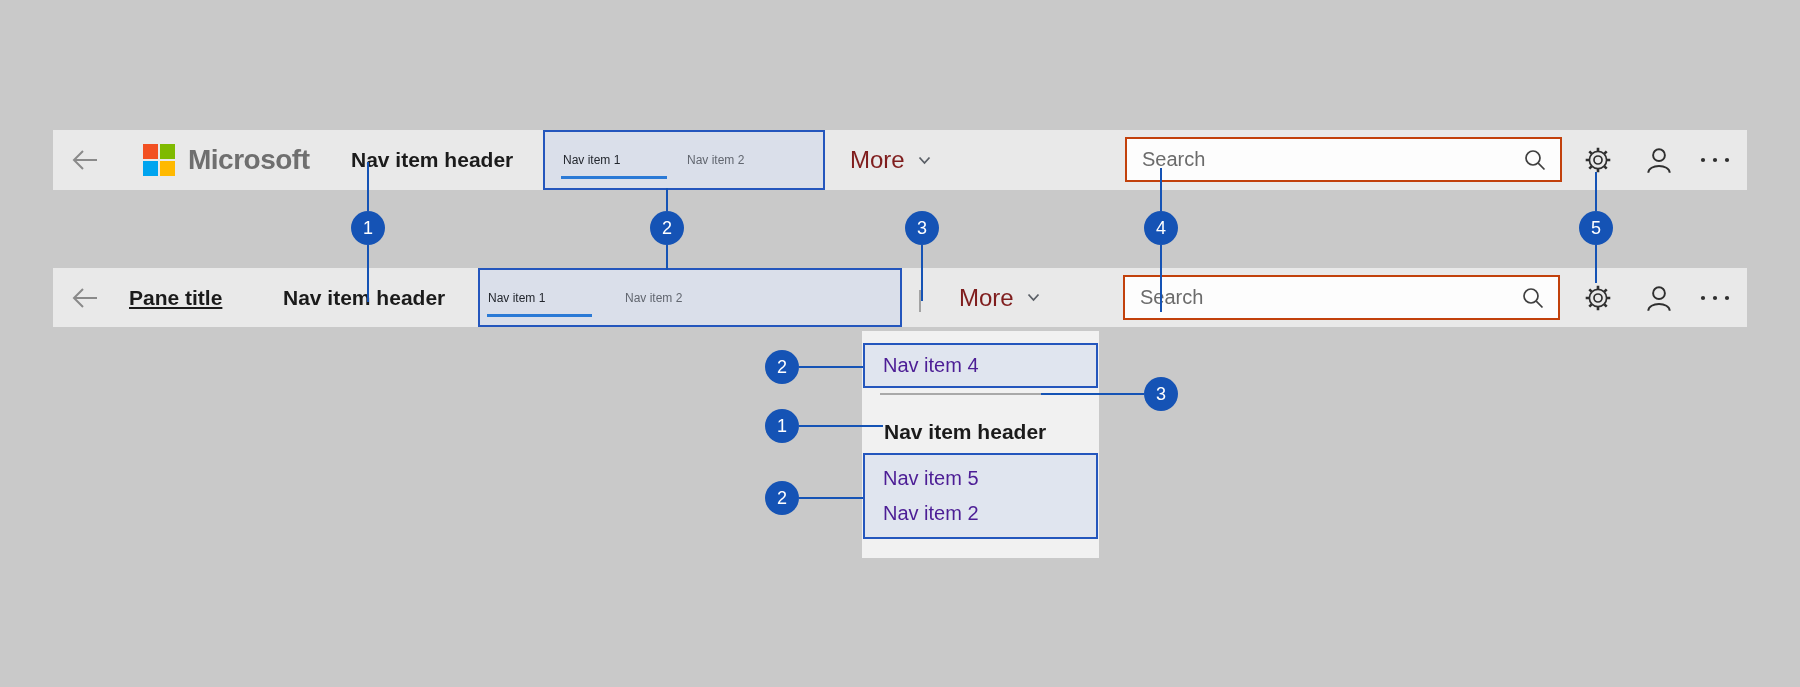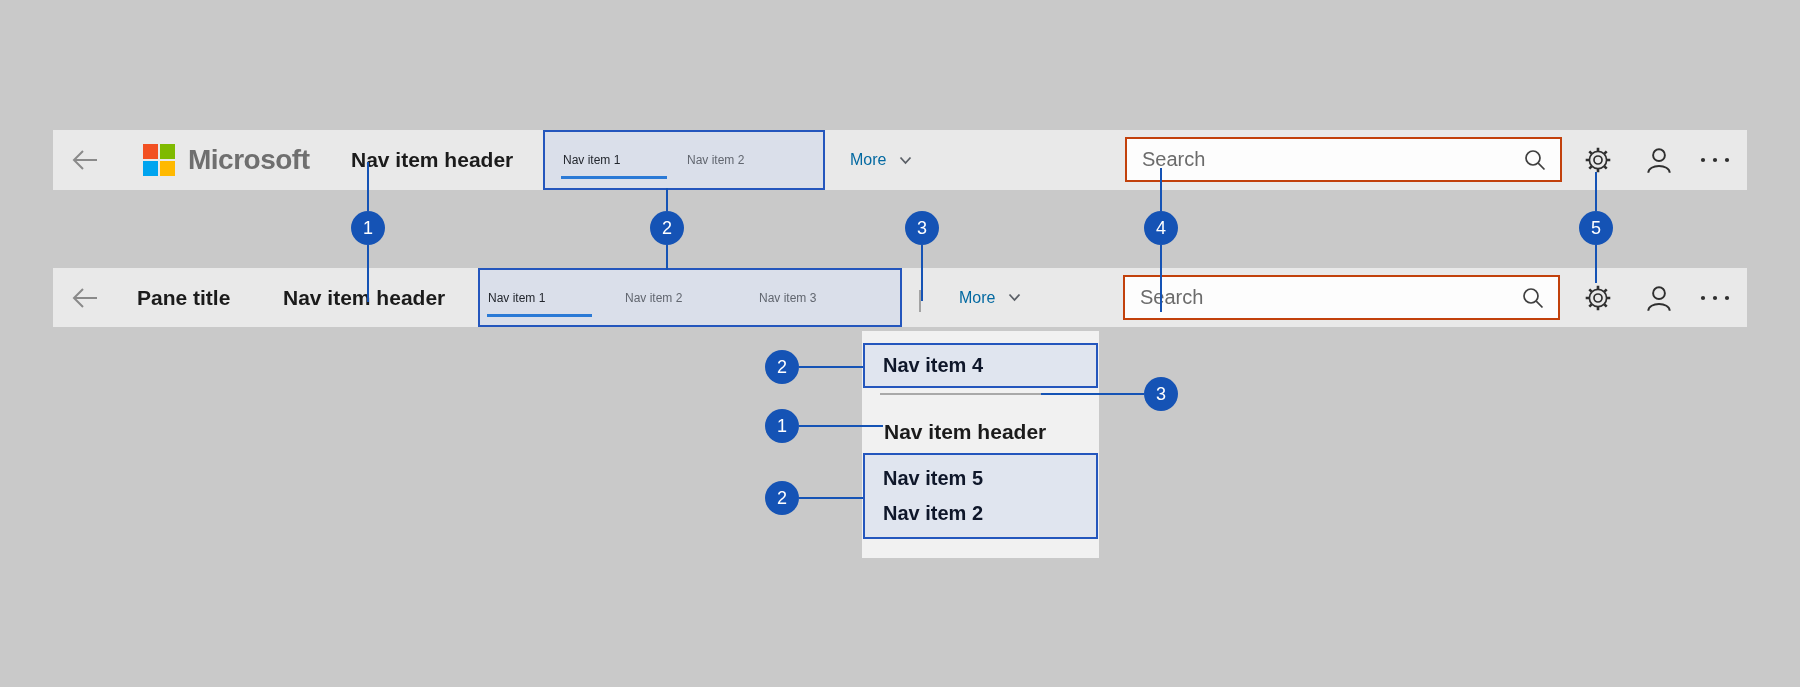--- a/index.html
+++ b/index.html
@@ -12,21 +12,21 @@
   .bar-pane{top:268px;height:59px;}
   .el{position:absolute;top:0;height:100%;display:flex;align-items:center;}
   .icon-btn{position:absolute;top:0;height:100%;width:44px;display:flex;
             align-items:center;justify-content:center;cursor:pointer;}
 
   .bold-head{font-size:21px;font-weight:700;color:#1b1b1b;white-space:nowrap;}
   .nav-label{font-size:12px;white-space:nowrap;cursor:pointer;}
   .nav-selected{color:#23272e;}
   .nav-dim{color:#61666f;}
   .more-wrap{display:flex;align-items:center;gap:13px;cursor:pointer;}
-  .more-label{font-size:16px;color:#0369a1;white-space:nowrap;}
+  .more-label{font-size:24px;color:#7f1d1d;white-space:nowrap;}
 
   .logo{display:flex;align-items:center;gap:13px;cursor:pointer;}
   .logo-squares{display:grid;grid-template-columns:15px 15px;grid-template-rows:15px 15px;gap:2px;}
   .logo-squares i{display:block;}
   .logo-text{font-size:28px;font-weight:600;color:#6f6f6f;letter-spacing:-0.5px;}
 
   
   .anno{position:absolute;box-sizing:border-box;border:2px solid #2456bd;}
   .anno-bar{top:0;height:100%;background:#dadfea;}
   .underline{position:absolute;top:46px;height:3px;background:#2b7ad6;}
@@ -37,21 +37,21 @@
   .search-box{position:absolute;top:7px;height:45px;box-sizing:border-box;
               background:#fdfdfd;border:2px solid #c2410c;display:flex;align-items:center;}
   .search-box input{flex:1;border:none;outline:none;background:transparent;
               font-family:inherit;font-size:20px;color:#3c3c3c;padding:0 8px 0 15px;min-width:0;}
   .search-box input::placeholder{color:#6b6b6b;opacity:1;}
   .search-glyph{padding-right:13px;display:flex;align-items:center;cursor:pointer;}
 
   
   .panel{position:absolute;left:862px;top:331px;width:237px;height:227px;background:#f1f1f1;}
   .panel .anno-item{background:#e0e5ef;}
-  .drop-text{font-size:20px;color:#0f172a;white-space:nowrap;font-weight:bold;}
+  .drop-text{font-size:20px;color:#4c1d95;white-space:nowrap;}
   .panel-sep{position:absolute;left:18px;top:62px;width:161px;height:2px;background:#a9a9a9;}
 
   
   .callout{position:absolute;width:34px;height:34px;border-radius:50%;background:#1553b5;
            color:#ffffff;font-size:18px;display:flex;align-items:center;justify-content:center;
            z-index:6;}
   .cl{position:absolute;background:#1553b5;z-index:5;}
   .clv{width:2px;}
   .clh{height:2px;}
 </style>
@@ -142,29 +142,28 @@
 
     <div class="icon-btn" style="left:10px;">
       <span style="display:flex;">
         <svg width="30" height="30" viewBox="0 0 30 30" fill="none" stroke="#8a8a8a" stroke-width="2">
           <path d="M27 15 H4"></path>
             <path d="M13 6 L4 15 L13 24"></path>
         </svg>
       </span>
     </div>
 
-    <div class="el bold-head" style="left:84px;">Pane title</div>
+    <div class="el bold-head" style="left:76px;text-decoration:underline;">Pane title</div>
 
     <div class="el bold-head" style="left:230px;">Nav item header</div>
 
     <div class="el nav-label nav-selected" style="left:435px;">Nav item 1</div>
     <div class="underline" style="left:434px;width:105px;"></div>
 
     <div class="el nav-label nav-dim" style="left:572px;">Nav item 2</div>
-    <div class="el nav-label nav-dim" style="left:706px;">Nav item 3</div>
 
     <div class="vdivider" style="left:866px;"></div>
 
     <div class="el more-wrap" style="left:906px;">
       <span class="more-label">More</span>
       <span style="display:flex;">
         <svg width="13" height="9" viewBox="0 0 13 9" fill="none" stroke="#5a5f66" stroke-width="1.8">
           <path d="M1.5 1.5 L6.5 7 L11.5 1.5"></path>
         </svg>
       </span>

